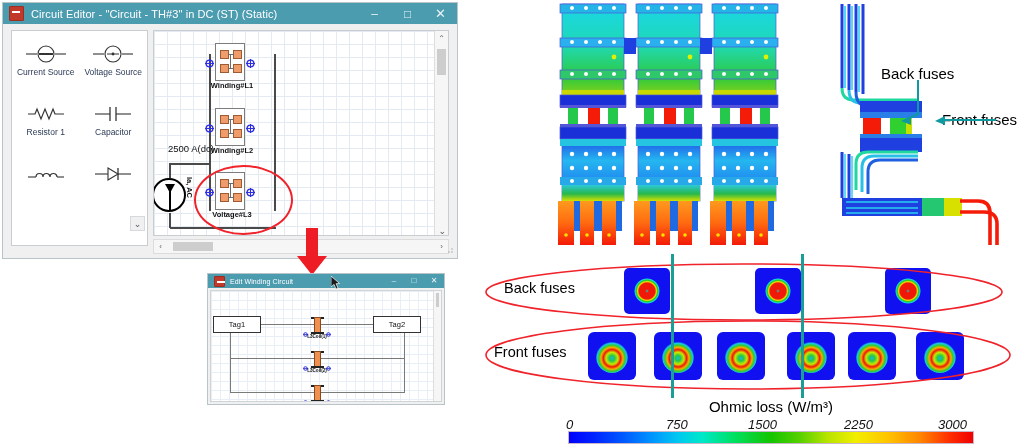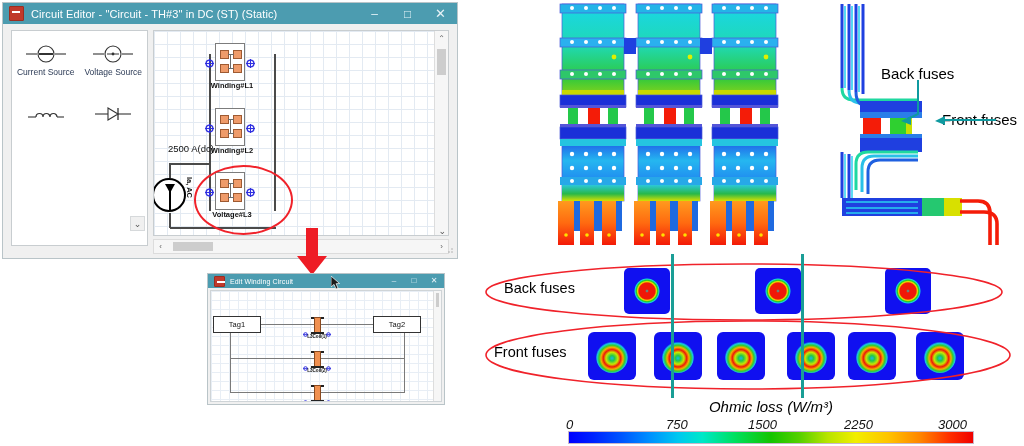--- a/index.html
+++ b/index.html
@@ -125,21 +125,21 @@
   #wc-cursor{position:absolute;left:123px;top:2px;}
 
   
   #fea-panel{left:470px;top:0;width:554px;height:446px;}
 
   .annot-text{position:absolute;font-size:15px;color:#000;white-space:nowrap;}
   .fuse-label{position:absolute;font-size:14.5px;color:#000;white-space:nowrap;}
 
   
   #colorbar-group{position:absolute;left:68px;top:398px;width:466px;height:46px;}
-  #colorbar-title{position:absolute;left:0;top:0;width:466px;text-align:center;font-size:15px;color:#000;font-style:italic;}
+  #colorbar-title{position:absolute;left:0;top:0;width:466px;text-align:center;font-size:15px;color:#000;}
   #colorbar-ticks{position:absolute;left:0;top:19px;width:466px;height:14px;}
   #colorbar-ticks span{position:absolute;font-size:13px;font-style:italic;color:#111;white-space:nowrap;}
   #colorbar-bar{
     position:absolute;left:30px;top:33px;width:406px;height:13px;border:1px solid #c9b7c9;box-sizing:border-box;
     background:linear-gradient(to right,
       #0000ff 0%, #0022ff 6%, #0055ff 13%, #0090ff 20%, #00c8f0 27%,
       #00e8c8 33%, #00e060 41%, #14c400 50%, #55d000 57%,
       #b8e400 64%, #f2ee00 71%, #ffc400 79%, #ff8400 87%, #ff3000 94%, #f00000 100%);
   }
   .teal-line{position:absolute;width:3px;background:#1a9e96;}
@@ -183,22 +183,41 @@
                 <line x1="29" y1="10" x2="40" y2="10" stroke="#333" stroke-width="1.1"></line>
                 <circle cx="20" cy="10" r="8" fill="#fff" stroke="#333" stroke-width="1.1"></circle>
                 <line x1="14" y1="10" x2="26" y2="10" stroke="#333" stroke-width="1"></line>
                 <circle cx="20" cy="10" r="1.4" fill="#333"></circle>
               </svg>
           </span>
           <span class="pal-label">Voltage Source</span>
         </div>
 
 
-
-
+        <div class="pal-item">
+          <span class="pal-sym">
+            <svg width="40" height="20" viewBox="0 0 40 20">
+                <polyline points="2,10 9,10 11,5 15,15 19,5 23,15 27,5 29,10 38,10" fill="none" stroke="#333" stroke-width="1.2"></polyline>
+              </svg>
+          </span>
+          <span class="pal-label">Resistor 1</span>
+        </div>
+
+
+        <div class="pal-item">
+          <span class="pal-sym">
+            <svg width="40" height="20" viewBox="0 0 40 20">
+                <line x1="2" y1="10" x2="17" y2="10" stroke="#333" stroke-width="1.1"></line>
+                <line x1="17" y1="3" x2="17" y2="17" stroke="#333" stroke-width="1.3"></line>
+                <line x1="23" y1="3" x2="23" y2="17" stroke="#333" stroke-width="1.3"></line>
+                <line x1="23" y1="10" x2="38" y2="10" stroke="#333" stroke-width="1.1"></line>
+              </svg>
+          </span>
+          <span class="pal-label">Capacitor</span>
+        </div>
 
         <div class="pal-item">
           <span class="pal-sym">
             <svg width="40" height="20" viewBox="0 0 40 20">
                 <line x1="2" y1="13" x2="10" y2="13" stroke="#333" stroke-width="1.1"></line>
                 <path d="M10,13 a3.5,3.5 0 0 1 7,0 a3.5,3.5 0 0 1 7,0 a3.5,3.5 0 0 1 7,0" fill="none" stroke="#333" stroke-width="1.2"></path>
                 <line x1="31" y1="13" x2="38" y2="13" stroke="#333" stroke-width="1.1"></line>
               </svg>
           </span>
 

